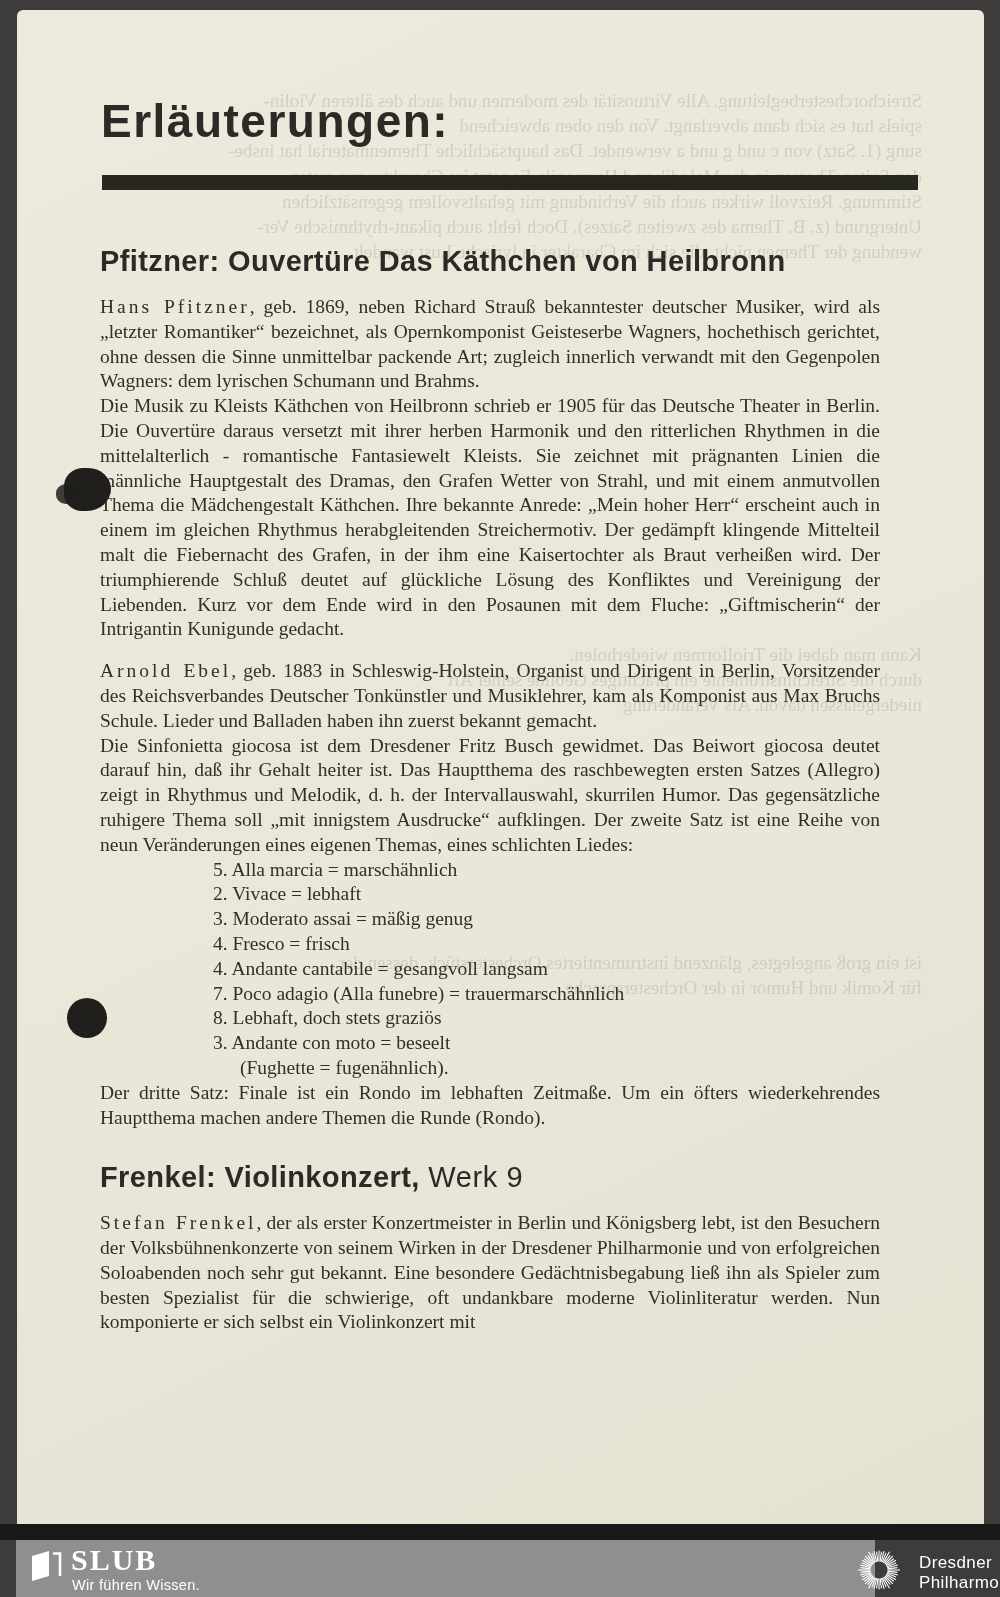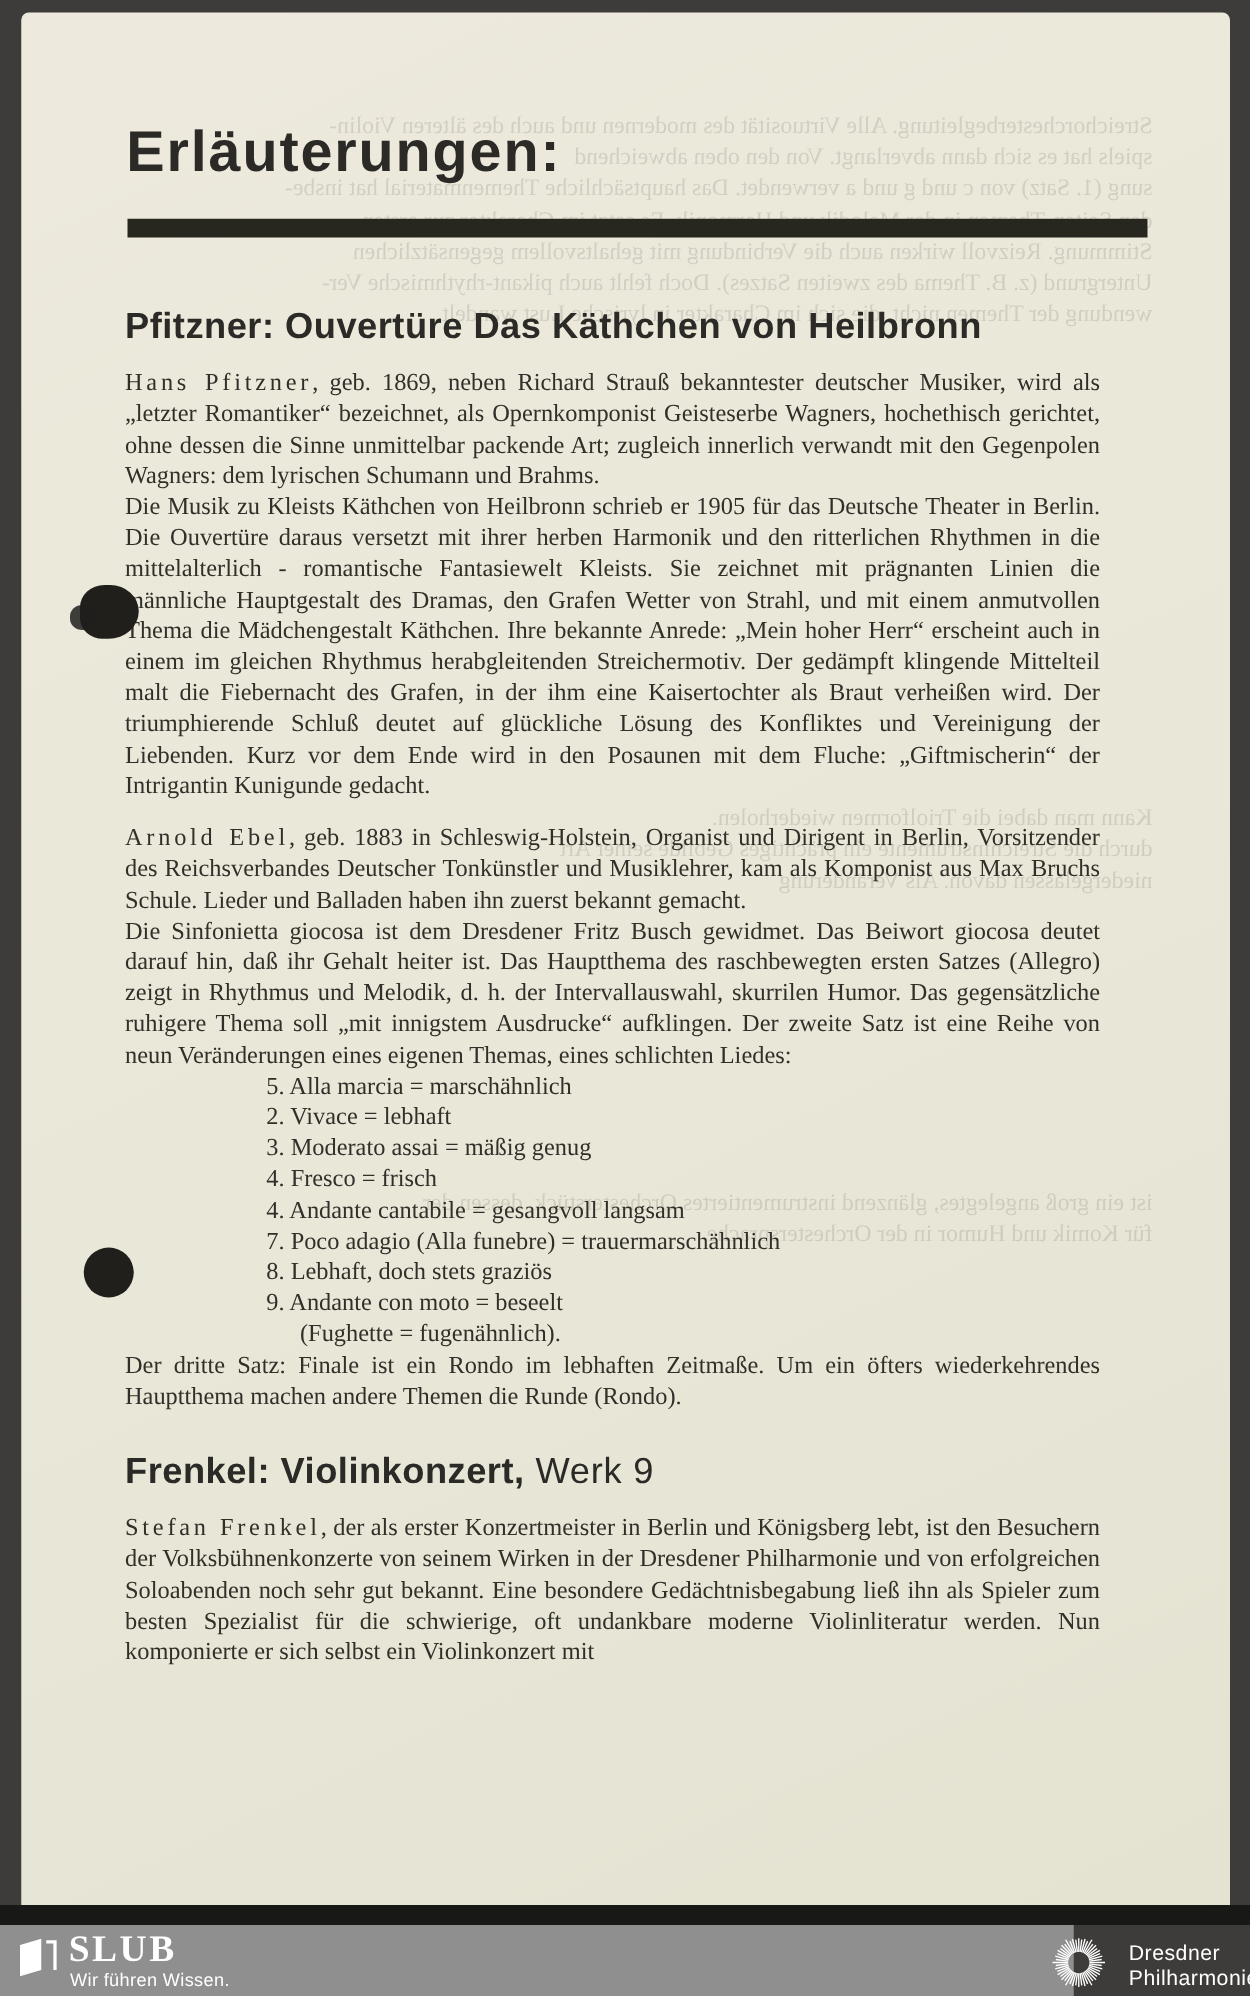--- a/index.html
+++ b/index.html
@@ -62,21 +62,21 @@
   
   .hole{position:absolute;background:#201f1c;z-index:4;}
   .hole-1{left:47px;top:458px;width:47px;height:43px;border-radius:46% 54% 57% 43%;}
   .hole-1::after{
     content:"";position:absolute;left:-8px;top:16px;width:22px;height:20px;
     background:#201f1c;border-radius:50% 40% 60% 50%;opacity:.85;
   }
   .hole-2{left:50px;top:988px;width:40px;height:40px;border-radius:50%;}
   
   .shadow-strip{position:absolute;left:0;top:1524px;width:1000px;height:16px;background:#181816;z-index:5;}
-  .footer-bar{position:absolute;left:0;top:1540px;width:859px;height:57px;background:#8f8f8f;z-index:6;}
+  .footer-bar{position:absolute;left:16px;top:1540px;width:859px;height:57px;background:#8f8f8f;z-index:6;}
   .slub-icon{position:absolute;left:13px;top:8px;width:34px;height:34px;}
   .slub-word{
     position:absolute;left:55px;top:3px;
     font-family:"Liberation Serif",serif;font-weight:700;font-size:30px;
     color:#ffffff;letter-spacing:2px;
   }
   .slub-tagline{
     position:absolute;left:56px;top:37px;
     font-family:"Liberation Sans",sans-serif;font-weight:400;font-size:14.5px;
     color:#ffffff;letter-spacing:0.3px;
@@ -123,21 +123,21 @@
     <p class="body-p after-h"><span class="lead">Arnold Ebel</span><span>, geb. 1883 in Schleswig-Holstein, Organist und Dirigent in Berlin, Vorsitzender des Reichsverbandes Deutscher Tonkünstler und Musiklehrer, kam als Komponist aus Max Bruchs Schule. Lieder und Balladen haben ihn zuerst bekannt gemacht.</span></p>
     <p class="body-p"><span>Die Sinfonietta giocosa ist dem Dresdener Fritz Busch gewidmet.  Das Beiwort giocosa deutet darauf hin, daß ihr Gehalt heiter ist.  Das Hauptthema des raschbewegten ersten Satzes (Allegro) zeigt in Rhythmus und Melodik, d. h. der Intervallauswahl, skurrilen Humor.  Das gegensätzliche ruhigere Thema soll „mit innigstem Ausdrucke“ aufklingen.  Der zweite Satz ist eine Reihe von neun Veränderungen eines eigenen Themas, eines schlichten Liedes:</span></p>
     <ul class="mv-list">
       <li>5. Alla marcia = marschähnlich</li>
       <li>2. Vivace = lebhaft</li>
       <li>3. Moderato assai = mäßig genug</li>
       <li>4. Fresco = frisch</li>
       <li>4. Andante cantabile = gesangvoll langsam</li>
       <li>7. Poco adagio (Alla funebre) = trauermarschähnlich</li>
       <li>8. Lebhaft, doch stets graziös</li>
-      <li>9. Andante con moto = beseelt</li>
+      <li>3. Andante con moto = beseelt</li>
     </ul>
     <p class="list-note">(Fughette = fugenähnlich).</p>
     <p class="body-p"><span>Der dritte Satz: Finale ist ein Rondo im lebhaften Zeitmaße.  Um ein öfters wiederkehrendes Hauptthema machen andere Themen die Runde (Rondo).</span></p>
 
     <h2 class="sec-h h-frenkel"><span class="hb">Frenkel: Violinkonzert,</span><span class="hr"> Werk 9</span></h2>
     <p class="body-p after-h"><span class="lead">Stefan Frenkel</span><span>, der als erster Konzertmeister in Berlin und Königsberg lebt, ist den Besuchern der Volksbühnenkonzerte von seinem Wirken in der Dresdener Philharmonie und von erfolgreichen Soloabenden noch sehr gut bekannt.  Eine besondere Gedächtnisbegabung ließ ihn als Spieler zum besten Spezialist für die schwierige, oft undankbare moderne Violinliteratur werden.  Nun komponierte er sich selbst ein Violinkonzert mit</span></p>
   </div>
 
   <div class="hole hole-1"></div>
   <div class="hole hole-2"></div>

